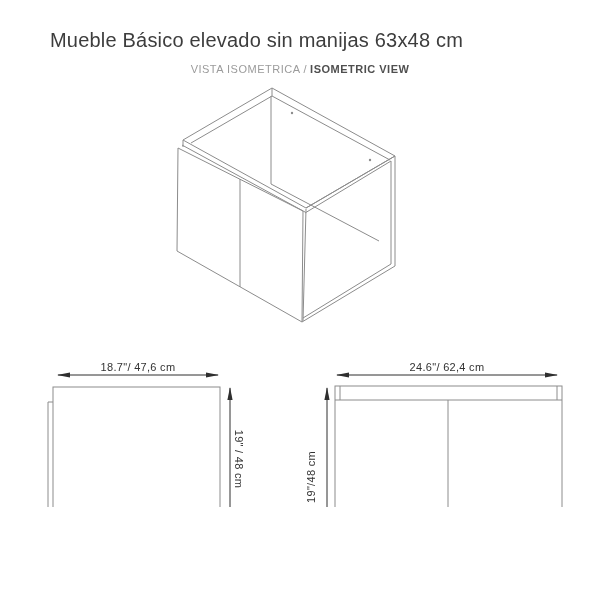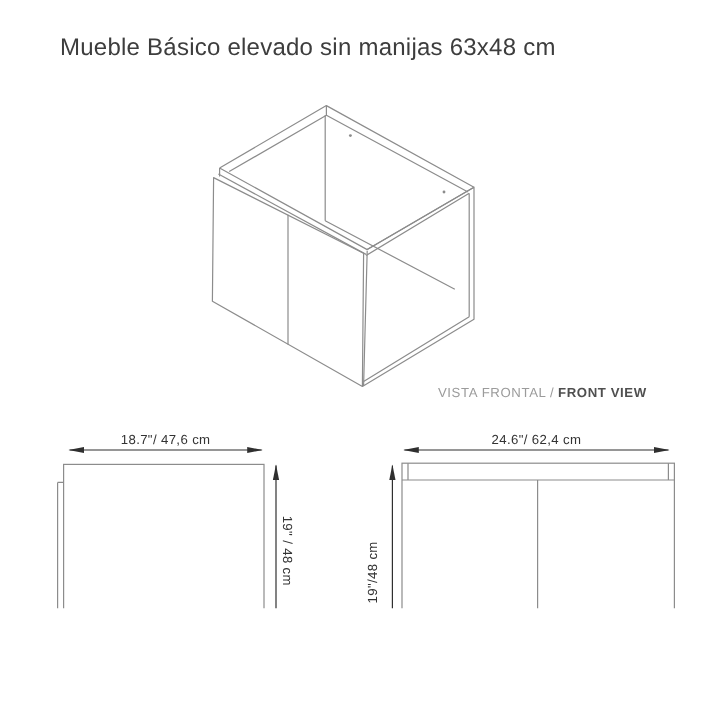--- a/index.html
+++ b/index.html
@@ -101,25 +101,25 @@
 
     <g stroke="#2f2f2f" stroke-width="1" fill="#2f2f2f">
       <path d="M327,388 L327,562"></path>
       <polygon points="327,387 324.4,400 329.6,400" stroke="none"></polygon>
       <polygon points="327,563 324.4,550 329.6,550" stroke="none"></polygon>
     </g>
   </svg>
 
   <div class="page-title">Mueble Básico elevado sin manijas 63x48 cm</div>
 
+  <div class="section-label iso-label">
+    <span class="muted">VISTA ISOMETRICA</span><span class="muted sep">/</span><span class="strong">ISOMETRIC VIEW</span>
+  </div>
 
 
-  <div class="section-label frn-label">
-    <span class="muted">VISTA FRONTAL</span><span class="muted sep">/</span><span class="strong">FRONT VIEW</span>
-  </div>
 
   <div class="dim-label" style="left:138px; top:367px">18.7"/ 47,6 cm</div>
 
   <div class="dim-label rot-cw" style="left:239px; top:459px">19" / 48 cm</div>
 
   <div class="dim-label" style="left:447px; top:367px">24.6"/ 62,4 cm</div>
 
   <div class="dim-label rot-ccw" style="left:311px; top:477px">19"/48 cm</div>
 
 </div>

